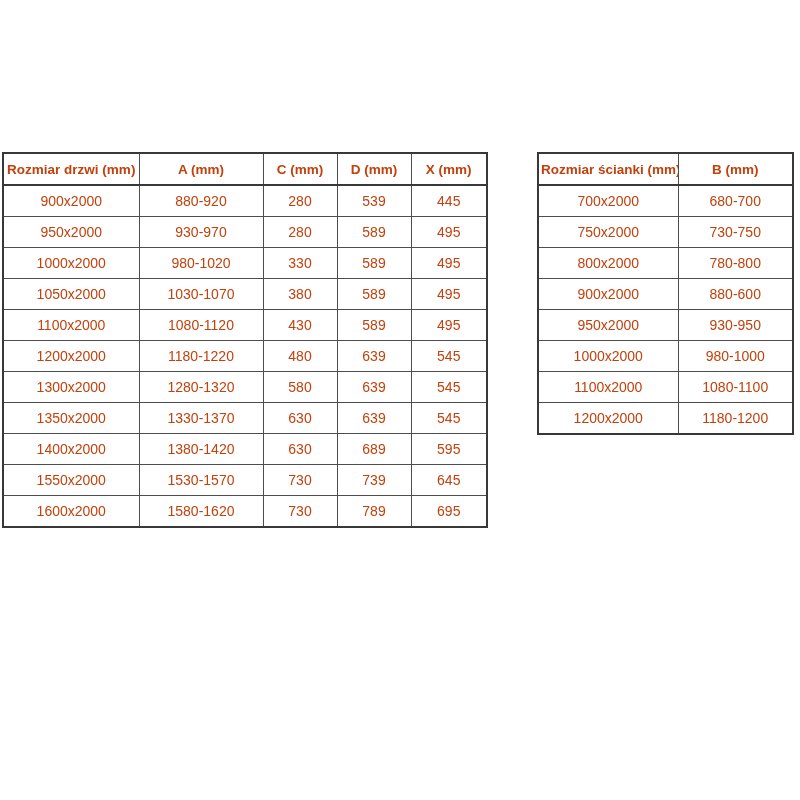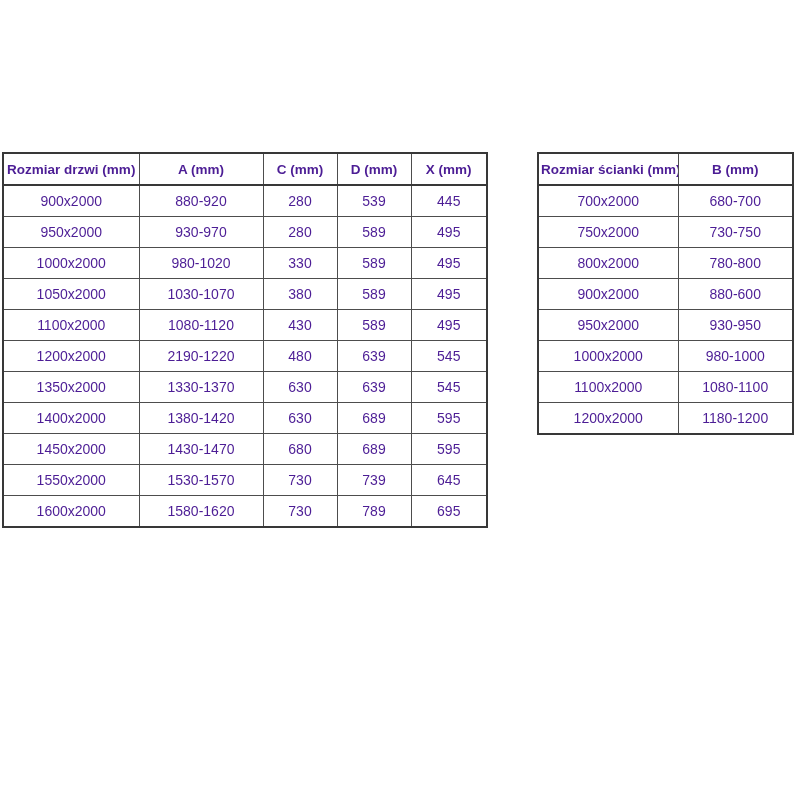--- a/index.html
+++ b/index.html
@@ -6,21 +6,21 @@
     margin: 0;
     padding: 0;
     background: #ffffff;
   }
   #canvas {
     position: relative;
     width: 708px;
     height: 800px;
     background: #ffffff;
     font-family: "Liberation Sans", sans-serif;
-    color: #4c1d95;
+    color: #c2410c;
   }
   table.spec {
     position: absolute;
     border-collapse: collapse;
     table-layout: fixed;
     background: #ffffff;
     border: 2px solid #383838;
   }
   table.spec th, table.spec td {
     border: 1px solid #4d4d4d;
@@ -104,43 +104,43 @@
         </tr>
         <tr>
           <td>1100x2000</td>
           <td>1080-1120</td>
           <td>430</td>
           <td>589</td>
           <td>495</td>
         </tr>
         <tr>
           <td>1200x2000</td>
-          <td>2190-1220</td>
+          <td>1180-1220</td>
           <td>480</td>
+          <td>639</td>
+          <td>545</td>
+        </tr>
+        <tr>
+          <td>1300x2000</td>
+          <td>1280-1320</td>
+          <td>580</td>
           <td>639</td>
           <td>545</td>
         </tr>
         <tr>
           <td>1350x2000</td>
           <td>1330-1370</td>
           <td>630</td>
           <td>639</td>
           <td>545</td>
         </tr>
         <tr>
           <td>1400x2000</td>
           <td>1380-1420</td>
           <td>630</td>
-          <td>689</td>
-          <td>595</td>
-        </tr>
-        <tr>
-          <td>1450x2000</td>
-          <td>1430-1470</td>
-          <td>680</td>
           <td>689</td>
           <td>595</td>
         </tr>
         <tr>
           <td>1550x2000</td>
           <td>1530-1570</td>
           <td>730</td>
           <td>739</td>
           <td>645</td>
         </tr>

